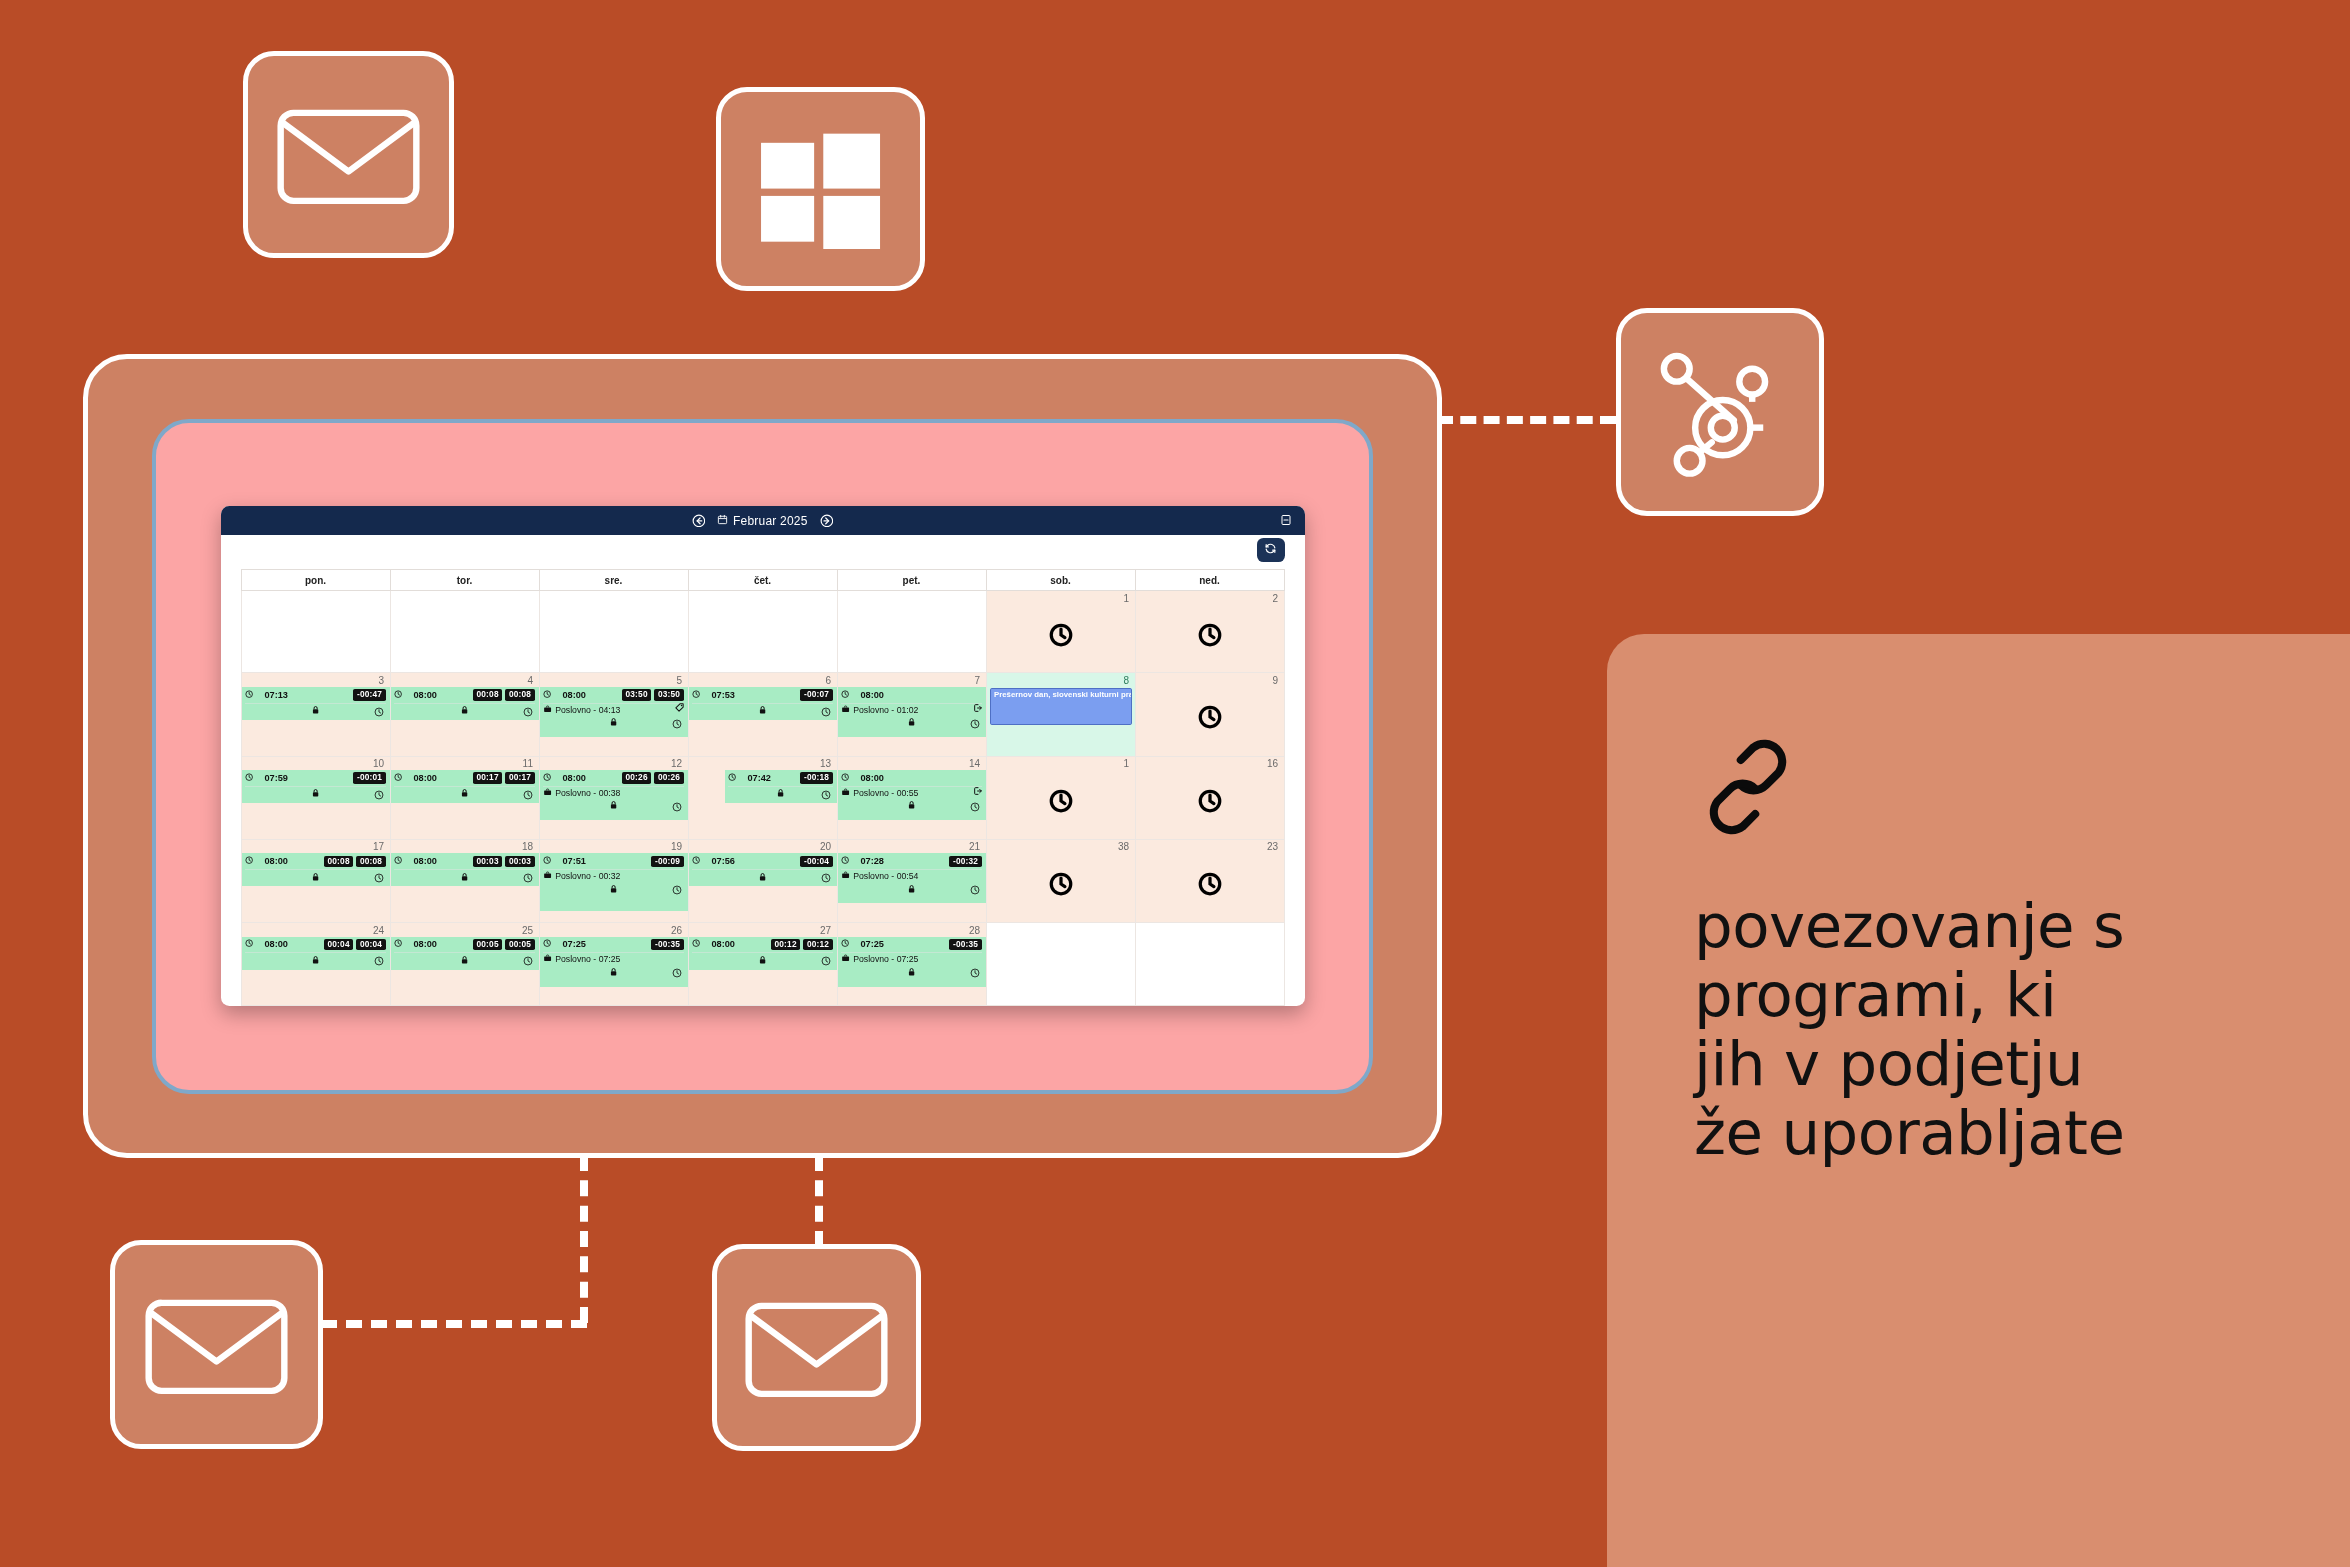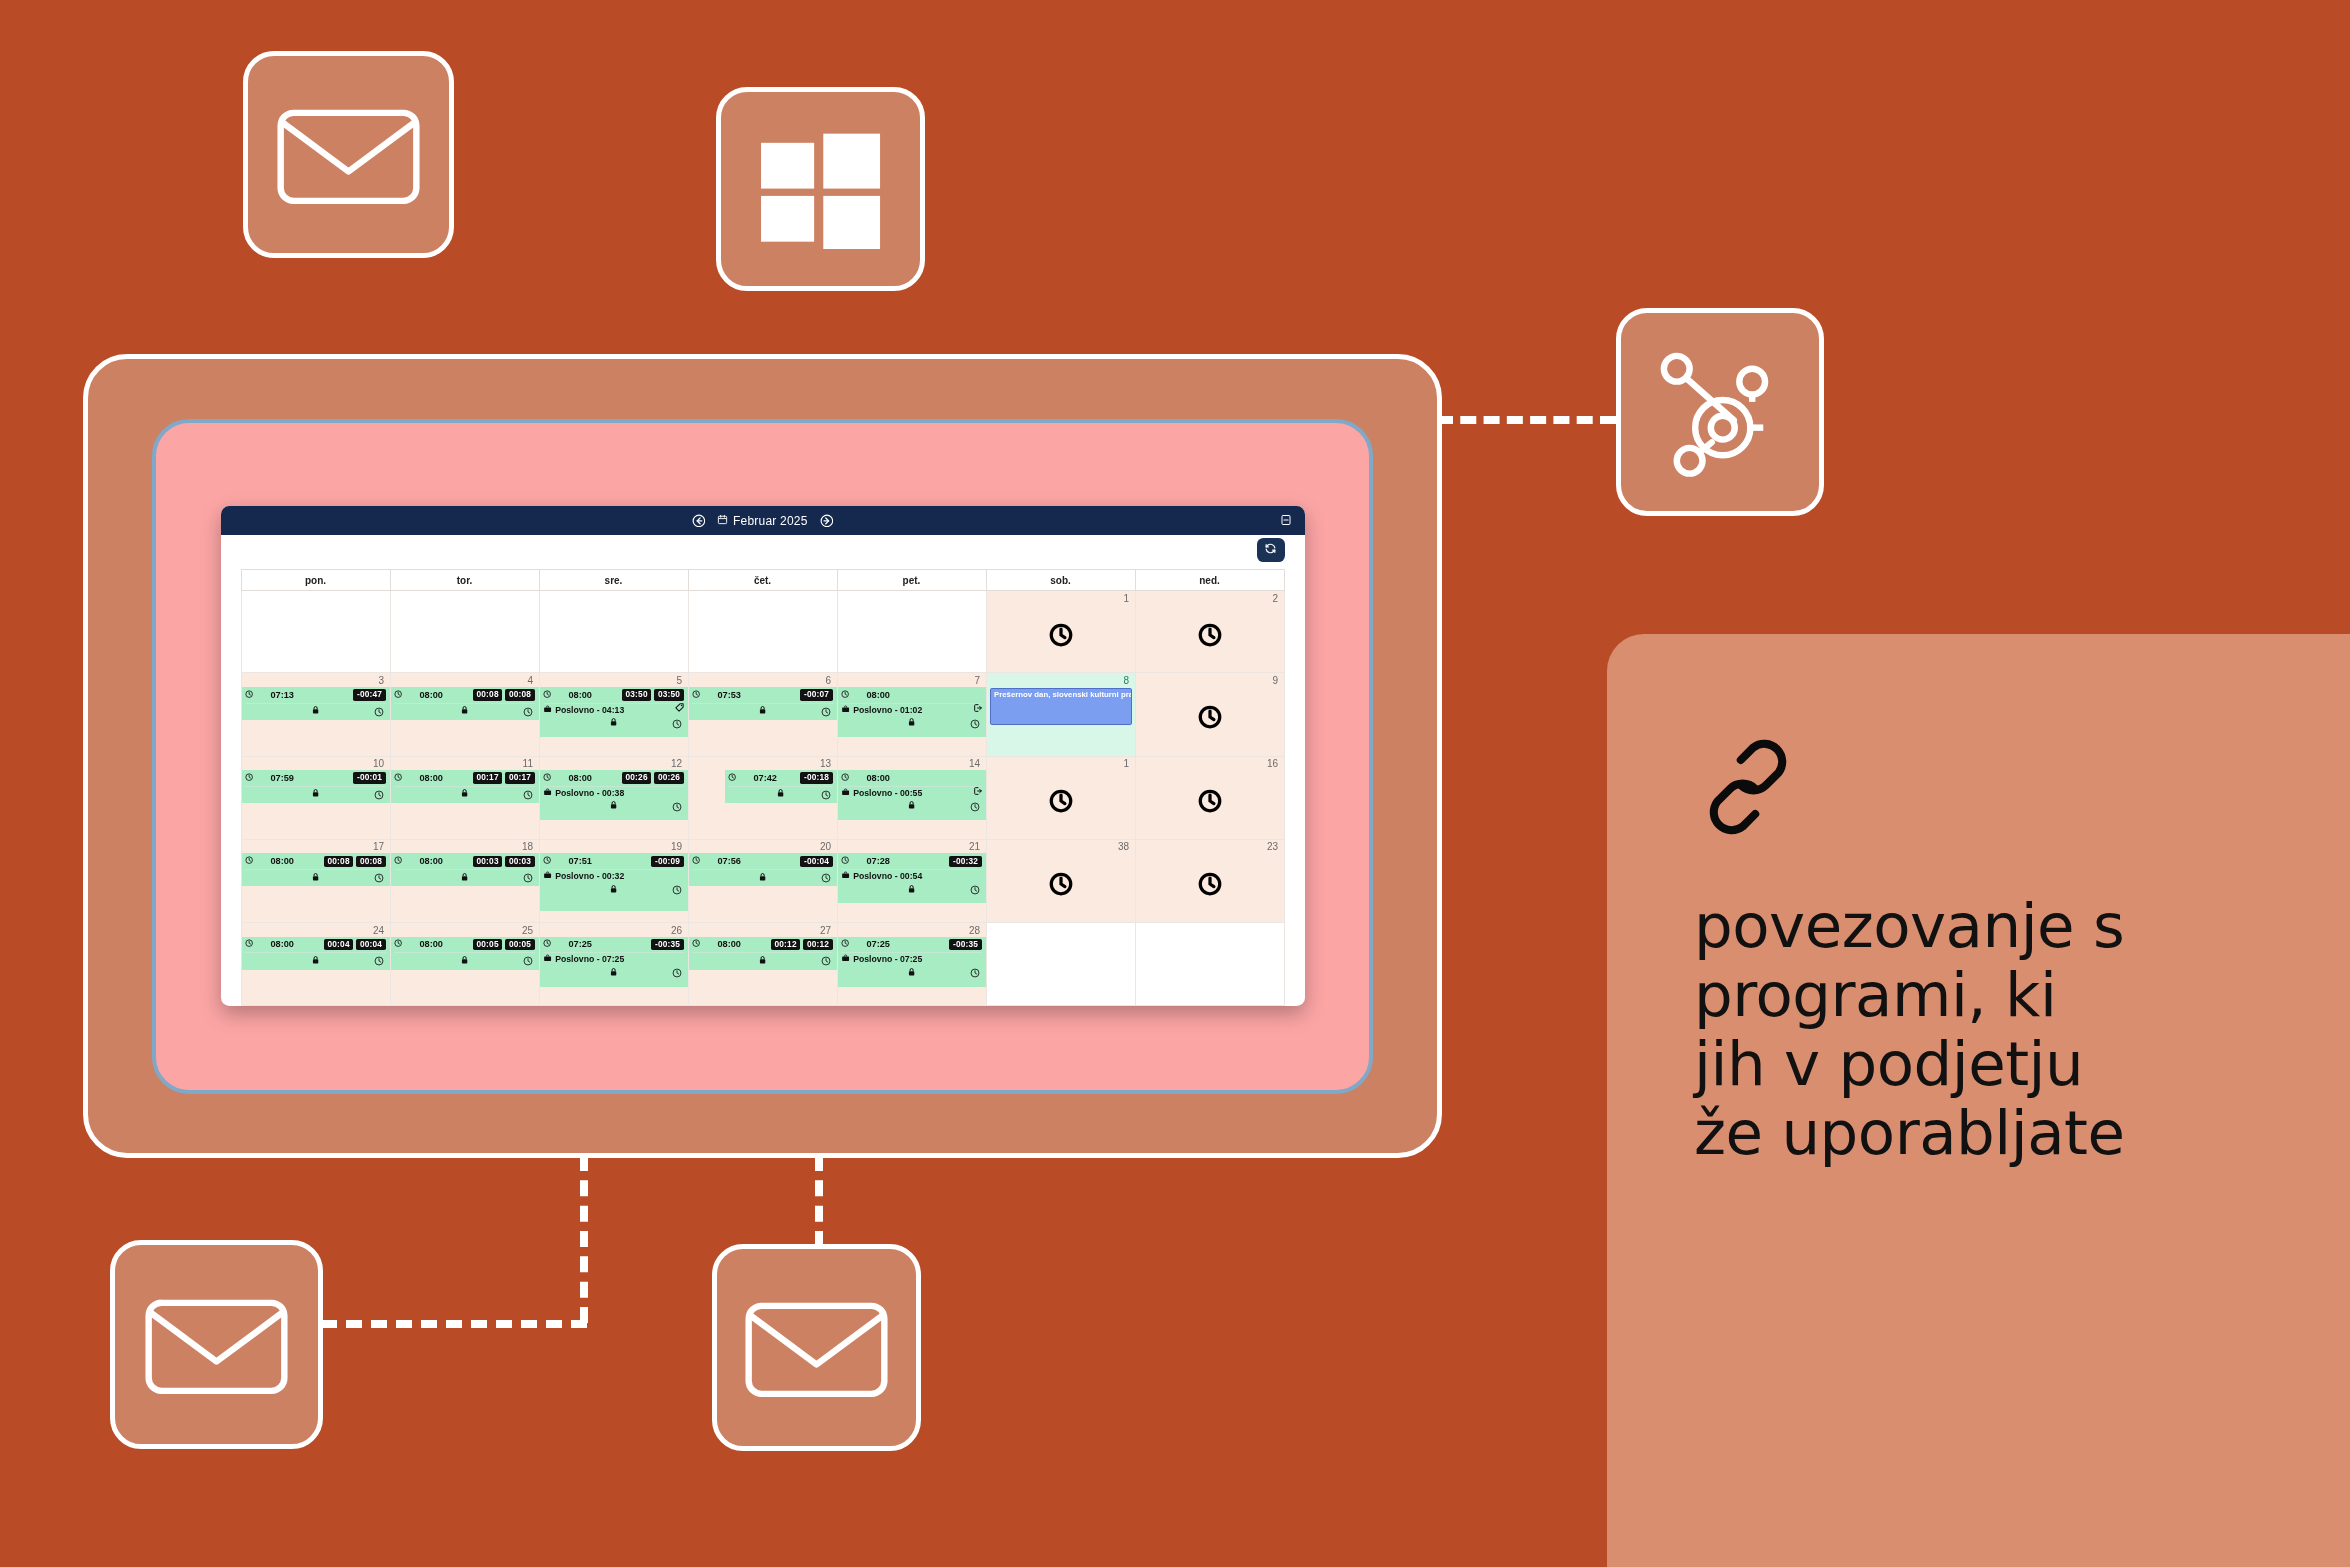--- a/index.html
+++ b/index.html
@@ -99,28 +99,28 @@
 
   .clockbig{position:absolute;left:50%;top:31px;transform:translateX(-50%);}
 
   
   .ev{
     position:absolute;left:0;right:0;top:13.8px;
     background:#a8ecc4;box-sizing:border-box;
     padding:1.8px 3.7px 0 3.7px;
   }
   .ev-row1{display:flex;align-items:center;gap:3.7px;height:12px;}
-  .ev-time{font-size:9.2px;font-weight:bold;color:#111;display:flex;align-items:center;gap:17px;}
+  .ev-time{font-size:9.2px;font-weight:bold;color:#111;display:flex;align-items:center;gap:11px;}
   .badges{display:flex;gap:2.8px;margin-left:auto;}
   .badge{
     background:#121212;color:#ffffff;font-size:8.3px;font-weight:bold;
     padding:0.9px 3.7px;border-radius:1.8px;line-height:1.15;letter-spacing:0.2px;
   }
   .ev-sep{border-top:0.9px solid #c4e8d3;margin:1.8px 0 0 0;}
-  .ev-proj{font-size:8.7px;font-weight:bold;color:#111;display:flex;align-items:center;gap:2.8px;height:12px;}
+  .ev-proj{font-size:8.7px;font-weight:normal;color:#111;display:flex;align-items:center;gap:2.8px;height:12px;}
   .ev-foot{display:flex;align-items:center;justify-content:center;height:13px;position:relative;}
   .ev-foot .lock{margin:0 auto;}
   .ev-foot .rclock{position:absolute;right:1.8px;top:0;}
   .ev-corner{position:absolute;right:2.8px;top:13px;}
 
   .holiday-ev{
     position:absolute;left:3.7px;right:2.8px;top:14.7px;height:37px;
     background:#7b9ef0;border:0.9px solid #4e6fc4;border-radius:1.8px;
     color:#ffffff;font-size:7.8px;font-weight:bold;
     padding:1.8px 2.8px;box-sizing:border-box;overflow:hidden;white-space:nowrap;

